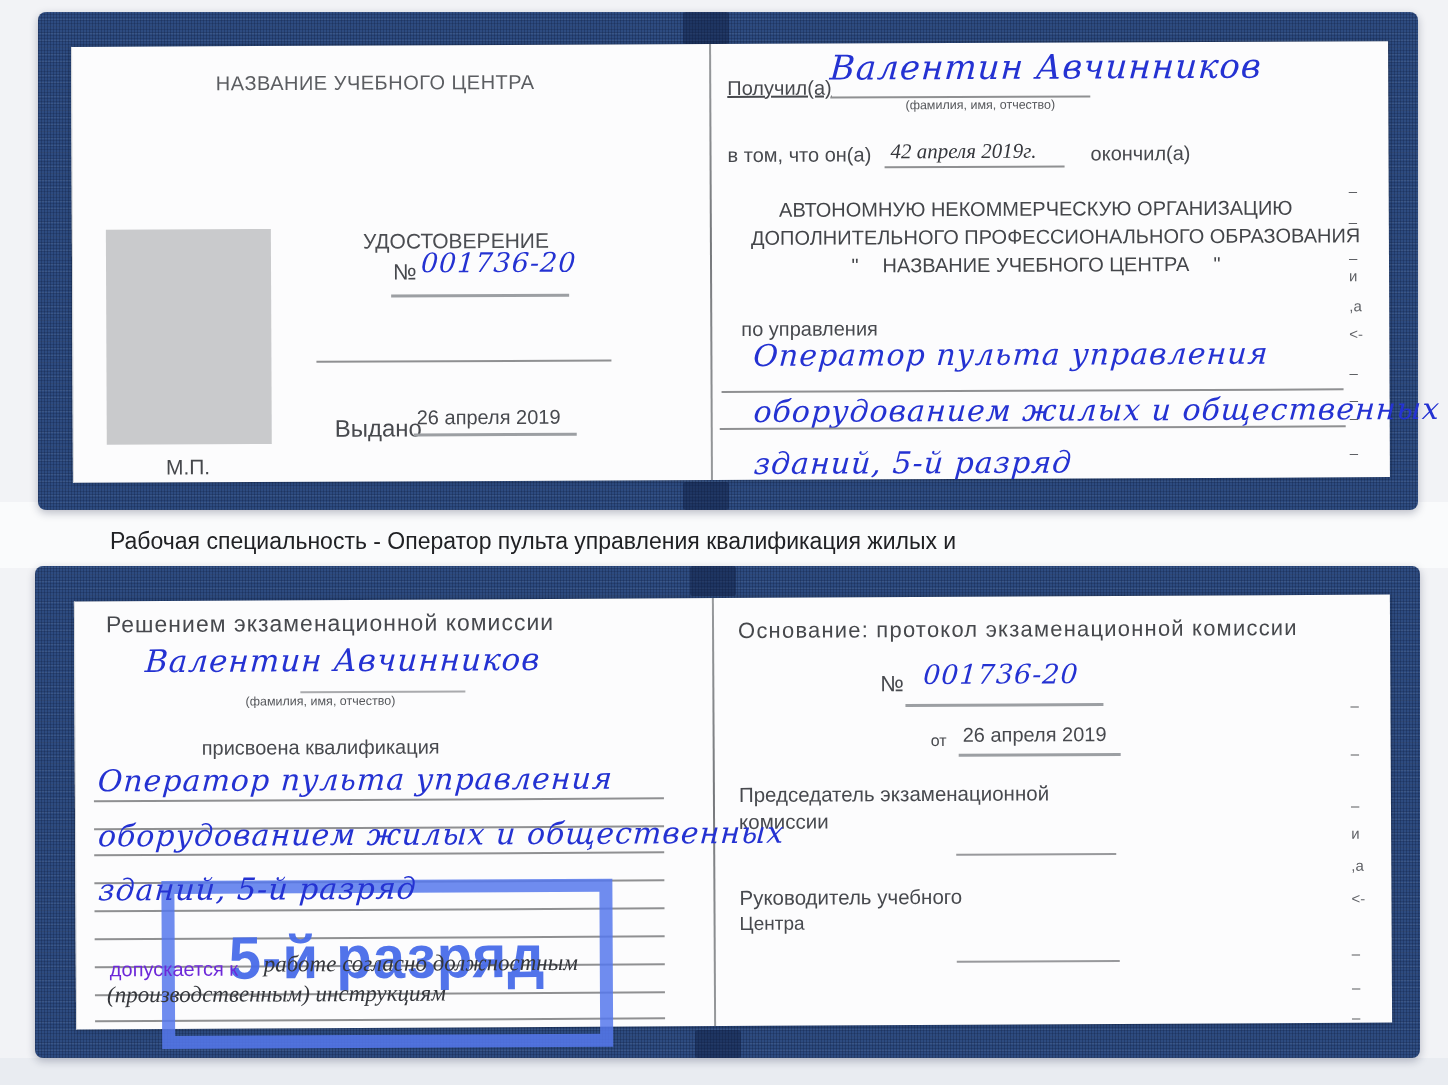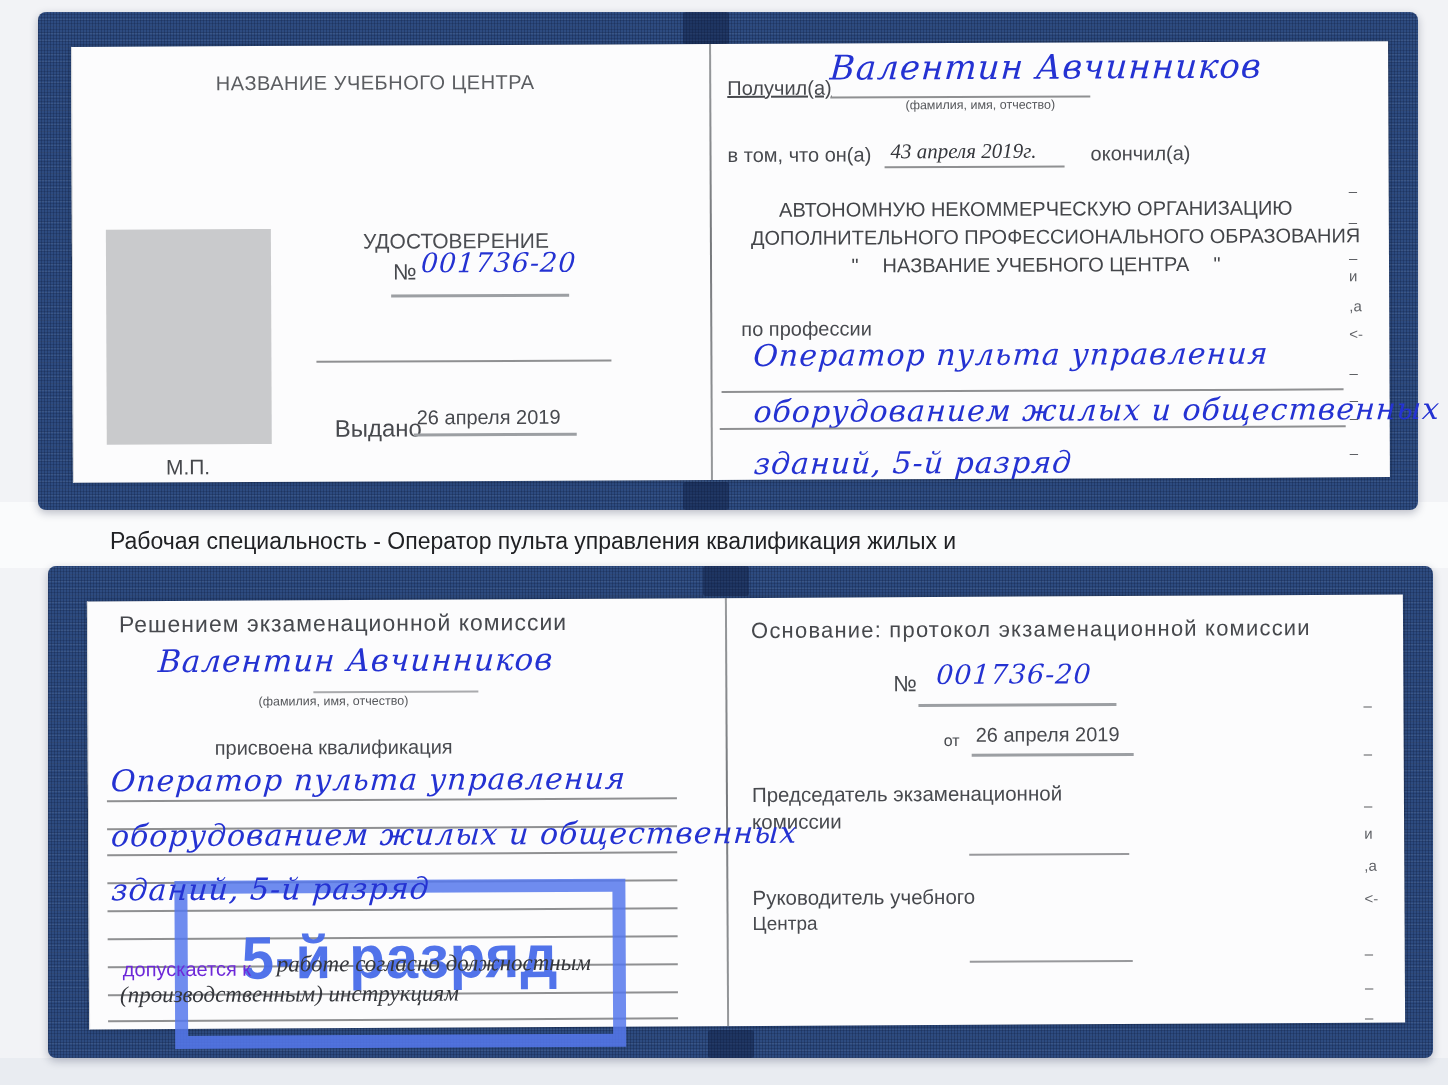--- a/index.html
+++ b/index.html
@@ -9,21 +9,21 @@
   .bottom-strip{position:absolute;left:0;top:1058px;width:100%;height:27px;background:#e9ecf1;}
 
   
   .booklet{position:absolute;border-radius:8px;box-shadow:0 3px 9px rgba(20,30,60,.28);
     background-color:#2d4b80;
     background-image:
       repeating-linear-gradient(90deg, rgba(12,24,55,.28) 0 1px, transparent 1px 3px),
       repeating-linear-gradient(0deg,  rgba(12,24,55,.22) 0 1px, transparent 1px 3px),
       repeating-linear-gradient(0deg,  rgba(255,255,255,.06) 0 1px, transparent 1px 7px);}
   #booklet-front{left:38px;top:12px;width:1380px;height:498px;}
-  #booklet-inside{left:48px;top:566px;width:1385px;height:492px;z-index:5;}
+  #booklet-inside{left:35px;top:566px;width:1385px;height:492px;z-index:5;}
   .notch{position:absolute;width:46px;background:rgba(13,27,62,.45);border-radius:3px;}
 
   
   .pages{position:absolute;background:#fcfcfd;border-left:1px solid #d5d7da;
          box-shadow:0 0 5px rgba(0,0,0,.28);}
   #pages-front{left:34px;top:32px;width:1316px;height:436px;transform:rotate(-.25deg);}
   #pages-inside{left:40px;top:32px;width:1315px;height:428px;transform:rotate(-.3deg);}
   .spine{position:absolute;top:0;bottom:0;left:637px;width:2px;
          background:linear-gradient(#808386,#54575b 45%,#7e8184);opacity:.8;}
 
@@ -151,29 +151,29 @@
       <div class="print" id="fl-issued">Выдано</div>
       <div class="print" id="fl-issdate">26 апреля 2019</div>
       <div class="rule" id="fl-issline"></div>
       <div class="print" id="fl-mp">М.П.</div>
 
       <div class="print" id="fr-received">Получил(а)</div>
       <div class="hand" id="fr-name">Валентин Авчинников</div>
       <div class="rule" id="fr-nameline"></div>
       <div class="print-c" id="fr-hint">(фамилия, имя, отчество)</div>
       <div class="print" id="fr-attest1">в том, что он(а)</div>
-      <div class="fillit" id="fr-adate">43 апреля 2019г.</div>
+      <div class="fillit" id="fr-adate">42 апреля 2019г.</div>
       <div class="rule" id="fr-aline"></div>
       <div class="print" id="fr-attest2">окончил(а)</div>
       <div class="print-c" id="fr-org">
         <div>АВТОНОМНУЮ НЕКОММЕРЧЕСКУЮ ОРГАНИЗАЦИЮ</div>
         <div>ДОПОЛНИТЕЛЬНОГО ПРОФЕССИОНАЛЬНОГО ОБРАЗОВАНИЯ</div>
         <div><span class="q">"</span><span>НАЗВАНИЕ УЧЕБНОГО ЦЕНТРА</span><span class="q">"</span></div>
       </div>
-      <div class="print" id="fr-prof">по профессии</div>
+      <div class="print" id="fr-prof">по управления</div>
       <div class="hand" id="fr-p1">Оператор пульта управления</div>
       <div class="rule" id="fr-rule1"></div>
       <div class="hand" id="fr-p2">оборудованием жилых и общественных</div>
       <div class="rule" id="fr-rule2"></div>
       <div class="hand" id="fr-p3">зданий, 5-й разряд</div>
       <div class="marks" id="fr-marks">
         <span>–</span>
         <span>–</span>
         <span>–</span>
         <span>и</span>

